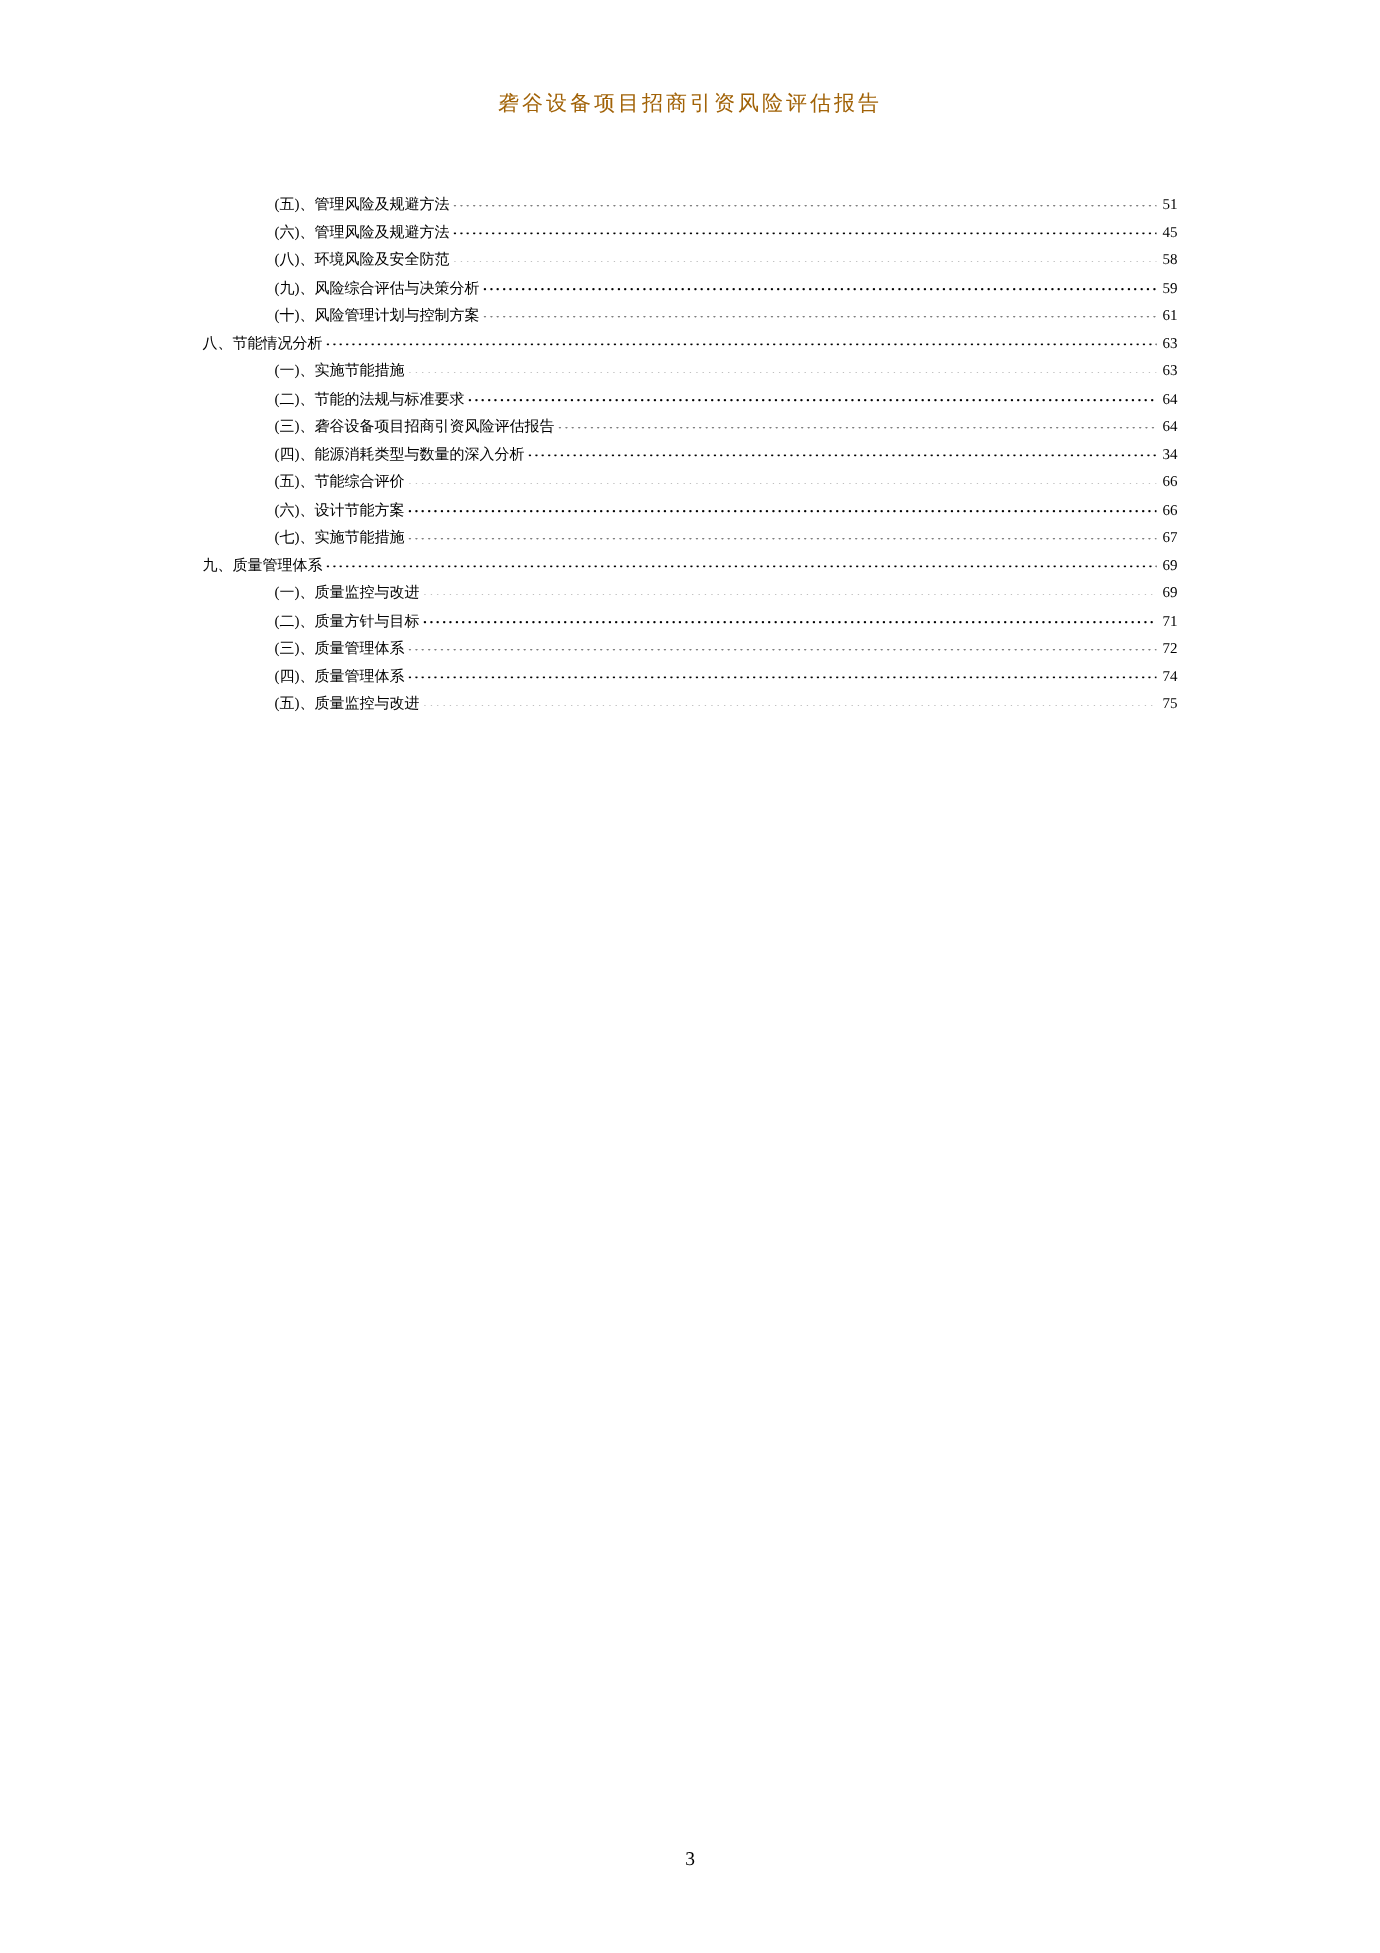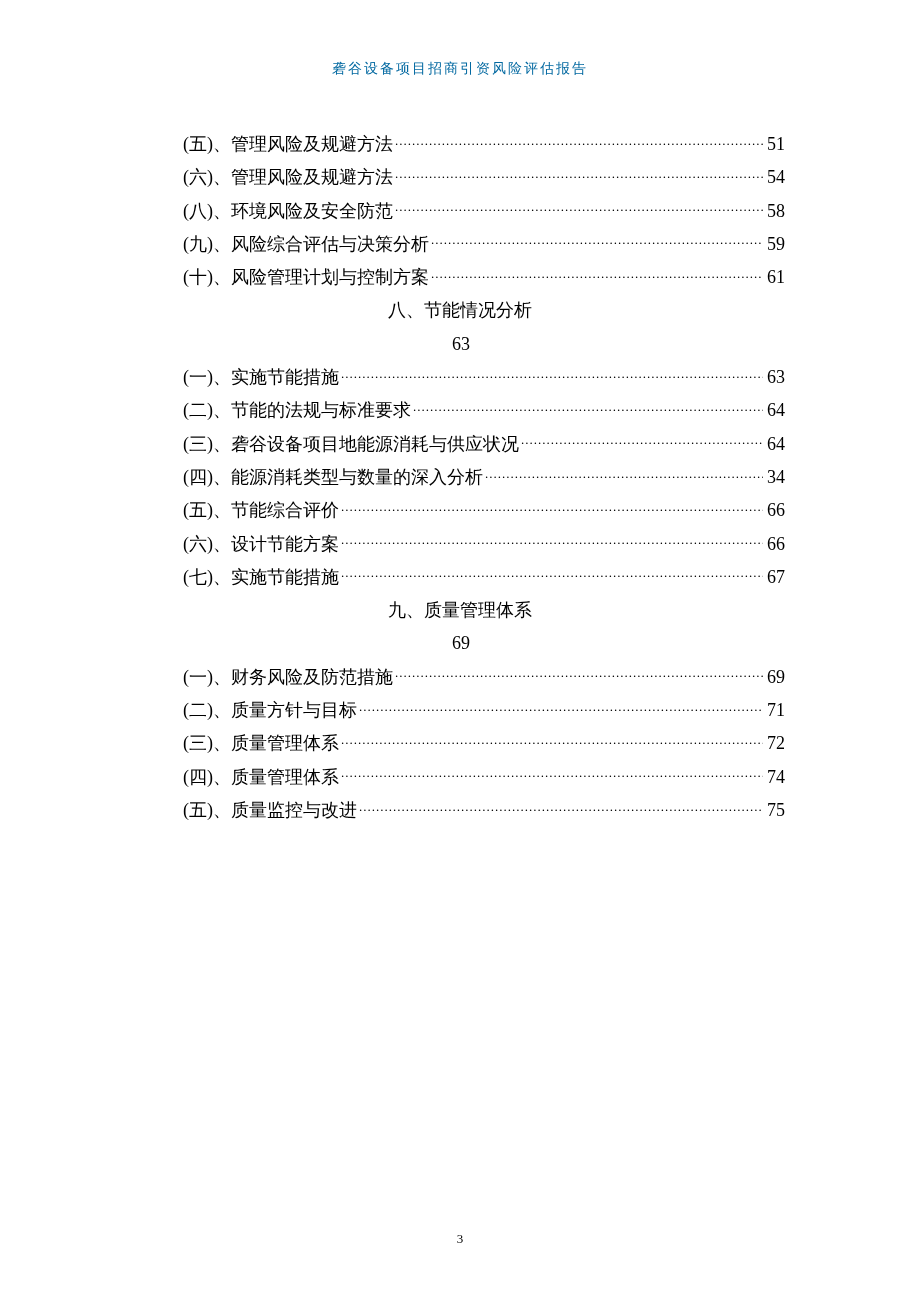--- a/index.html
+++ b/index.html
@@ -12,36 +12,35 @@
       height: 1302px;
       background: #ffffff;
       font-family: "SimSun", "宋体", serif;
       color: #000;
       position: relative;
     }
     .page-header {
       text-align: center;
       padding-top: 60px;
       font-size: 14px;
-      color: #0369a1;
+      color: #a16207;
       letter-spacing: 2px;
     }
     .toc-container {
       padding: 50px 135px 0 135px;
     }
     .toc-entry {
       display: flex;
-      align-items: center;
-      font-size: 18px;
+      align-items: flex-end;
+      font-size: 10px;
       line-height: 1.85;
       white-space: nowrap;
     }
     .toc-entry.level-1 {
       padding-left: 0;
-      flex-direction: column;
     }
     .toc-entry.level-2 {
       padding-left: 48px;
     }
     .toc-label {
       flex-shrink: 0;
     }
     .toc-dots {
       flex: 1;
       overflow: hidden;
@@ -80,21 +79,21 @@
 
 <div class="toc-container">
     <div class="toc-entry level-2">
       <span class="toc-label">(五)、管理风险及规避方法</span>
       <span class="toc-dots"></span>
       <span class="toc-page">51</span>
     </div>
     <div class="toc-entry level-2">
       <span class="toc-label">(六)、管理风险及规避方法</span>
       <span class="toc-dots"></span>
-      <span class="toc-page">54</span>
+      <span class="toc-page">45</span>
     </div>
     <div class="toc-entry level-2">
       <span class="toc-label">(八)、环境风险及安全防范</span>
       <span class="toc-dots"></span>
       <span class="toc-page">58</span>
     </div>
     <div class="toc-entry level-2">
       <span class="toc-label">(九)、风险综合评估与决策分析</span>
       <span class="toc-dots"></span>
       <span class="toc-page">59</span>
@@ -113,21 +112,21 @@
       <span class="toc-label">(一)、实施节能措施</span>
       <span class="toc-dots"></span>
       <span class="toc-page">63</span>
     </div>
     <div class="toc-entry level-2">
       <span class="toc-label">(二)、节能的法规与标准要求</span>
       <span class="toc-dots"></span>
       <span class="toc-page">64</span>
     </div>
     <div class="toc-entry level-2">
-      <span class="toc-label">(三)、砻谷设备项目地能源消耗与供应状况</span>
+      <span class="toc-label">(三)、砻谷设备项目招商引资风险评估报告</span>
       <span class="toc-dots"></span>
       <span class="toc-page">64</span>
     </div>
     <div class="toc-entry level-2">
       <span class="toc-label">(四)、能源消耗类型与数量的深入分析</span>
       <span class="toc-dots"></span>
       <span class="toc-page">34</span>
     </div>
     <div class="toc-entry level-2">
       <span class="toc-label">(五)、节能综合评价</span>
@@ -143,21 +142,21 @@
       <span class="toc-label">(七)、实施节能措施</span>
       <span class="toc-dots"></span>
       <span class="toc-page">67</span>
     </div>
     <div class="toc-entry level-1">
       <span class="toc-label">九、质量管理体系</span>
       <span class="toc-dots"></span>
       <span class="toc-page">69</span>
     </div>
     <div class="toc-entry level-2">
-      <span class="toc-label">(一)、财务风险及防范措施</span>
+      <span class="toc-label">(一)、质量监控与改进</span>
       <span class="toc-dots"></span>
       <span class="toc-page">69</span>
     </div>
     <div class="toc-entry level-2">
       <span class="toc-label">(二)、质量方针与目标</span>
       <span class="toc-dots"></span>
       <span class="toc-page">71</span>
     </div>
     <div class="toc-entry level-2">
       <span class="toc-label">(三)、质量管理体系</span>

